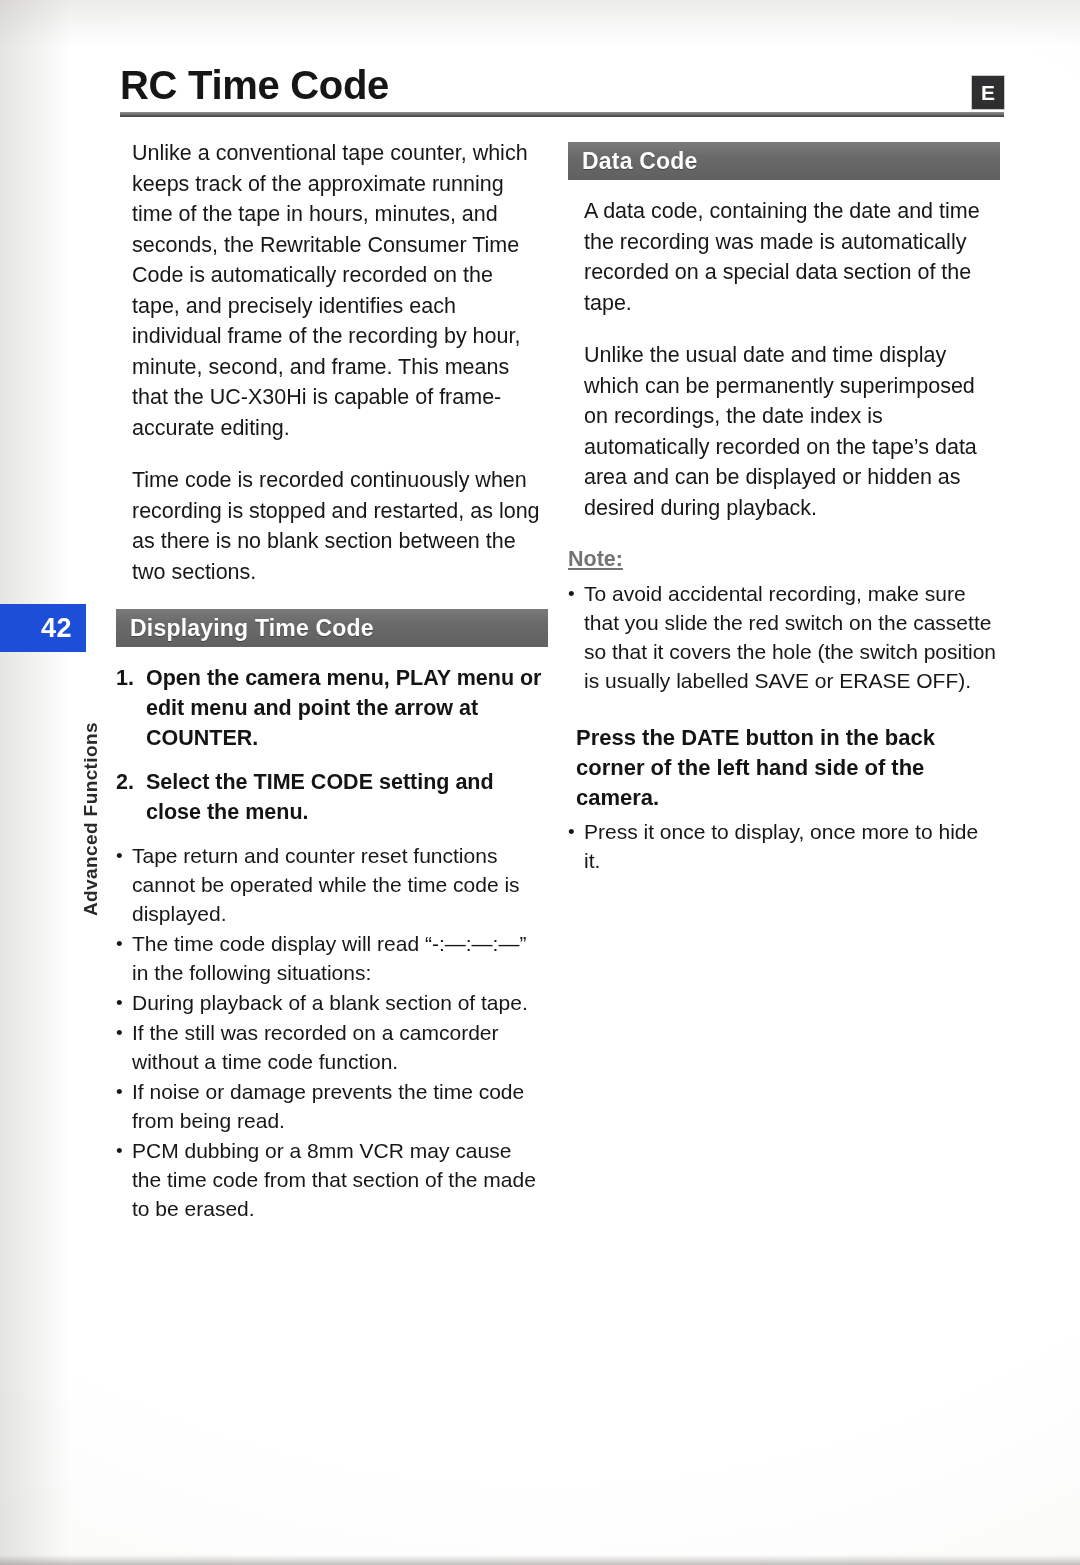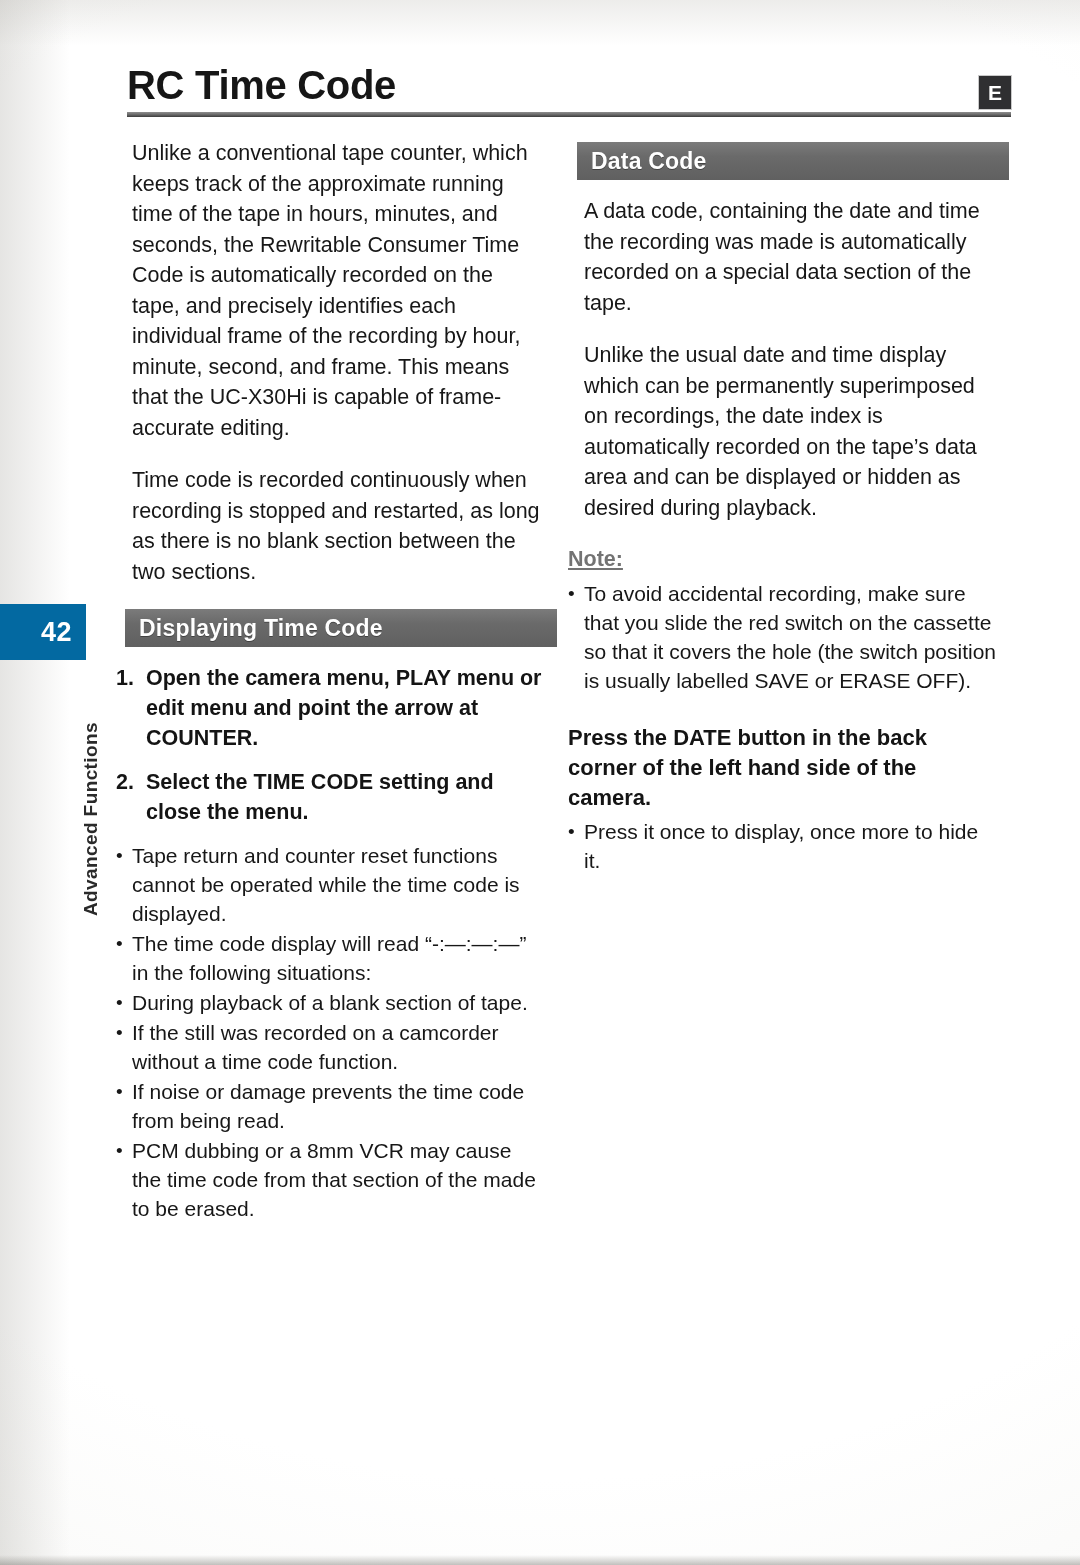--- a/index.html
+++ b/index.html
@@ -45,22 +45,22 @@
     background: linear-gradient(to top, rgba(120,118,112,0.45), rgba(255,255,255,0));
     pointer-events: none;
   }
 
   
   .side-tab {
     position: absolute;
     left: 0;
     top: 604px;
     width: 86px;
-    height: 56px;
-    background: #0369a1;
+    height: 48px;
+    background: #1d4ed8;
     display: flex;
     align-items: center;
     justify-content: flex-end;
     box-sizing: border-box;
     padding-right: 14px;
   }
   .side-tab .pagenum {
     color: #ffffff;
     font-size: 27px;
     font-weight: bold;
@@ -83,21 +83,21 @@
     font-size: 19px;
     font-weight: bold;
     color: #2a2a2a;
     letter-spacing: 0.4px;
     white-space: nowrap;
   }
 
   
   .header {
     position: absolute;
-    left: 127px;
+    left: 120px;
     top: 64px;
     width: 884px;
   }
   .header h1 {
     margin: 0;
     font-size: 40px;
     font-weight: bold;
     letter-spacing: -0.3px;
     line-height: 1.05;
     color: #161616;
@@ -144,21 +144,21 @@
 
   
   .banner {
     width: 432px;
     height: 38px;
     background: linear-gradient(to bottom, #7b7b7b 0%, #6a6a6a 38%, #606060 100%);
     display: flex;
     align-items: center;
     padding-left: 14px;
     box-sizing: border-box;
-    margin: 4px 0 16px 9px;
+    margin: 4px 0 16px 0;
   }
   .banner span {
     color: #ffffff;
     font-size: 23px;
     font-weight: bold;
     letter-spacing: 0.2px;
     line-height: 1;
     text-shadow: 0 1px 0 rgba(0,0,0,0.35);
   }
 
@@ -215,21 +215,21 @@
     color: #737373;
     margin: 16px 0 6px 0;
     line-height: 28px;
     text-decoration: underline;
   }
   .lead-bold {
     font-size: 22px;
     font-weight: bold;
     line-height: 30px;
     color: #141414;
-    margin: 28px 0 4px 0;
+    margin: 28px 0 4px 8px;
   }
 </style>
 </head>
 <body>
 
 <div class="page"></div>
 <div class="scan-top-shadow"></div>
 <div class="scan-left-shadow"></div>
 <div class="scan-bottom-edge"></div>
 

